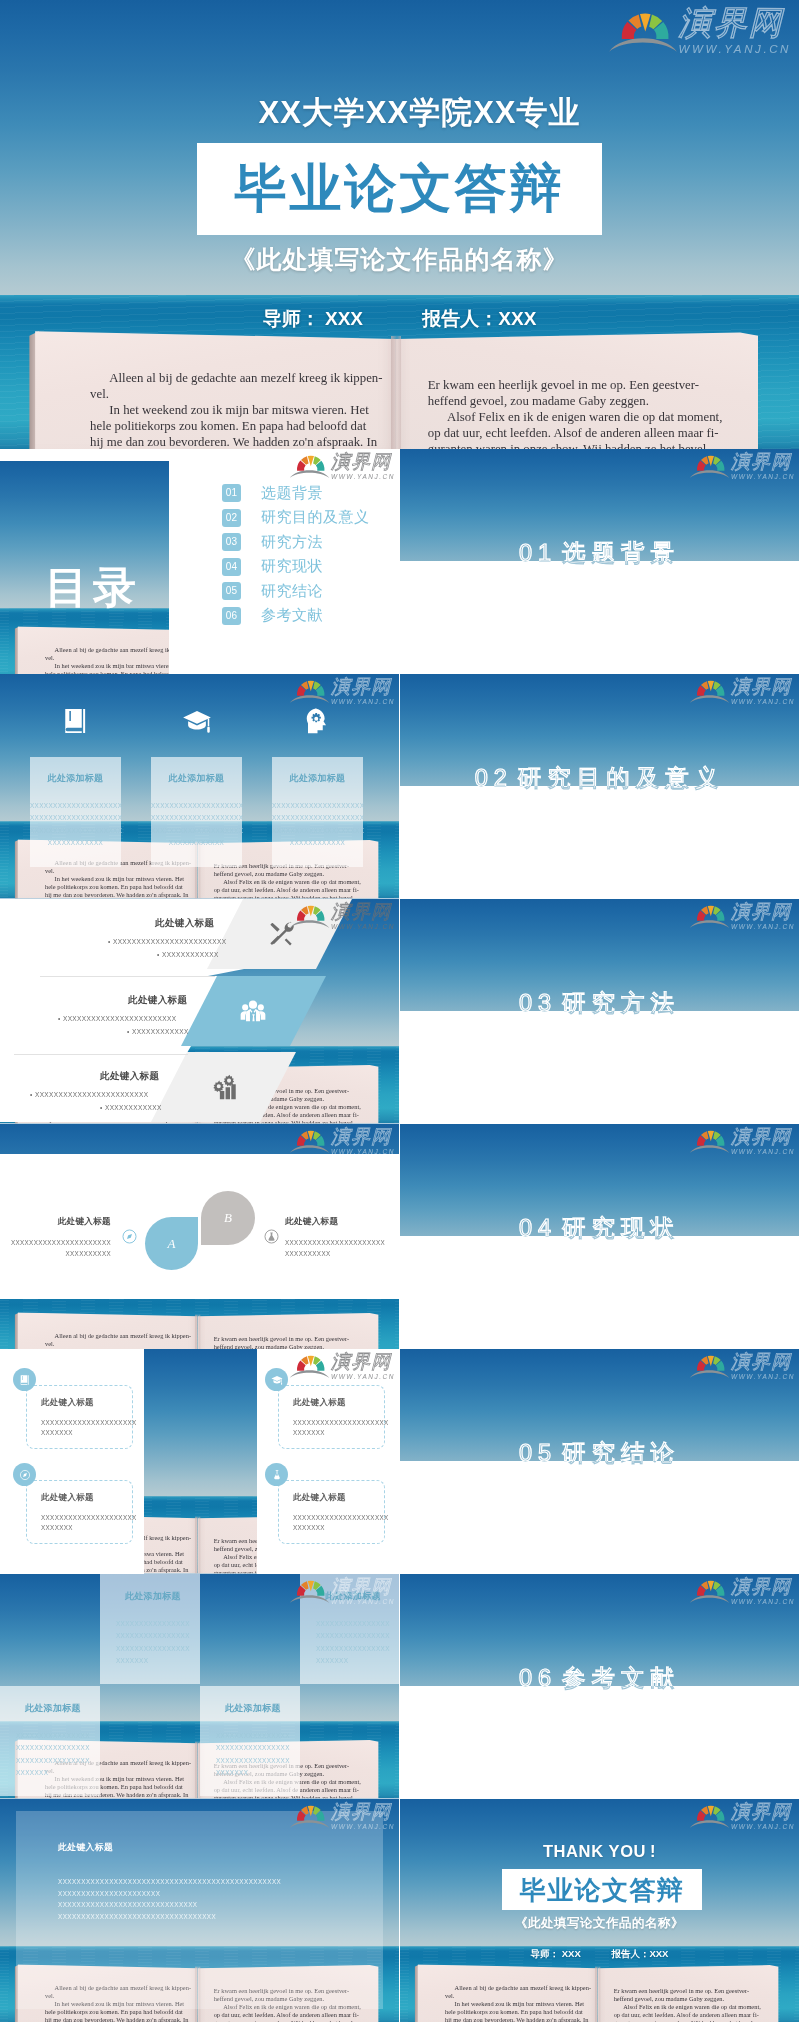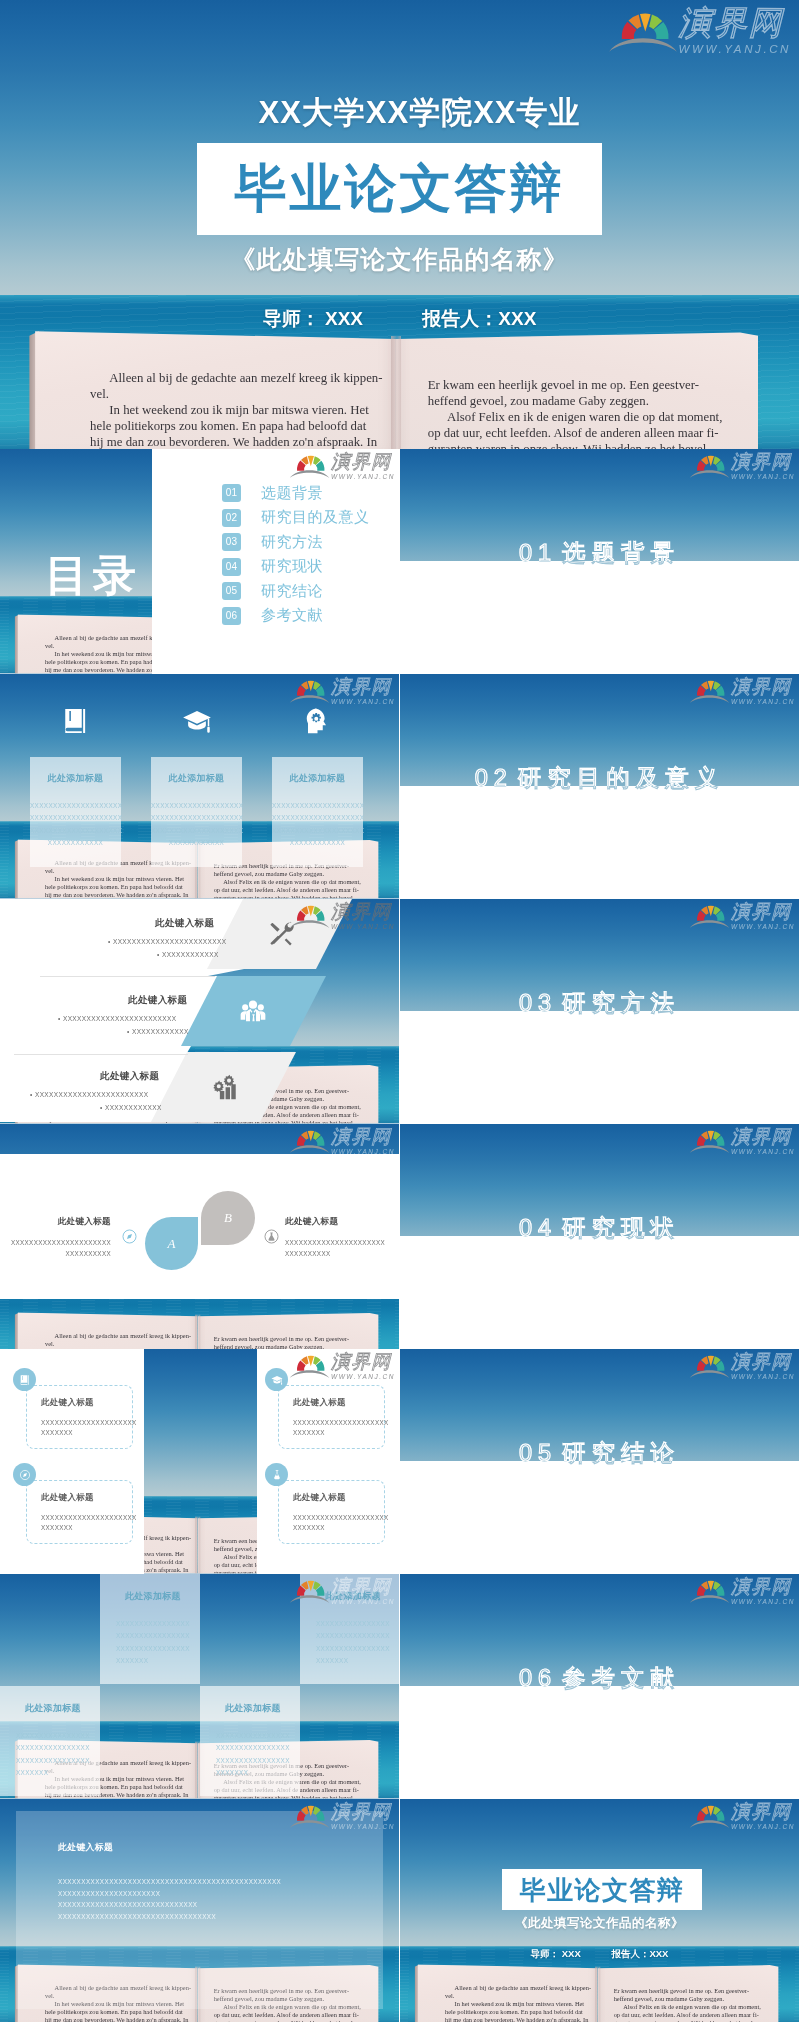--- a/index.html
+++ b/index.html
@@ -86,21 +86,21 @@
   .wm-sm{right:4px;top:3px;}
   .wm-sm .wm-logo{width:41px;height:26px;}
   .wm-sm .wm-text{margin-left:1px;}
   .wm-sm .wm-name{font-size:19px;color:transparent;font-weight:100;
     -webkit-text-stroke:.8px rgba(255,255,255,.52);letter-spacing:1px;}
   .wm-sm .wm-url{font-size:6.5px;color:rgba(255,255,255,.5);margin-top:3px;letter-spacing:1.5px;}
   .wm-dark .wm-name{-webkit-text-stroke-color:rgba(110,112,114,.78);}
   .wm-dark .wm-url{color:rgba(110,112,114,.78);}
 
   
-  .toc-left{position:absolute;left:0;top:0;width:152px;height:100%;overflow:hidden;}
+  .toc-left{position:absolute;left:0;top:12px;width:169px;height:100%;overflow:hidden;}
   
   .toc-heading{position:absolute;left:45px;top:105px;color:#fff;font-size:43px;
     font-weight:bold;letter-spacing:5px;line-height:1;}
   .toc-right{position:absolute;left:169px;top:0;right:0;height:100%;background:#fff;}
   .toc-list{list-style:none;margin:0;padding:0;position:absolute;left:53px;top:32px;}
   .toc-list li{display:flex;align-items:center;height:24.5px;}
   .toc-num{width:19px;height:18px;border-radius:3px;background:#8ec8de;color:#fff;
     font-size:10px;line-height:18px;text-align:center;letter-spacing:.3px;}
   .toc-label{margin-left:20px;color:#7fc2dc;font-size:15px;letter-spacing:.5px;}
 
@@ -918,20 +918,21 @@
       <div class="bk-txt bk-right">
               <p class="">Er kwam een heerlijk gevoel in me op. Een geestver-</p>
               <p class="">heffend gevoel, zou madame Gaby zeggen.</p>
               <p class="bk-ind">Alsof Felix en ik de enigen waren die op dat moment,</p>
               <p class="">op dat uur, echt leefden. Alsof de anderen alleen maar fi-</p>
               <p class="">guranten waren in onze show. Wij hadden ze het bevel</p>
             </div>
     </div>
   </div>
 </div>
+    <div class="tk-head">THANK YOU !</div>
     <div class="tk-box">
       <div class="tk-title">毕业论文答辩</div>
     </div>
     <div class="tk-quote">《此处填写论文作品的名称》</div>
     <div class="tk-meta">
       <span>导师： XXX</span>
       <span>报告人：XXX</span>
     </div>
     <div class="wm-mount wm-sm">
   <div class="wm">

